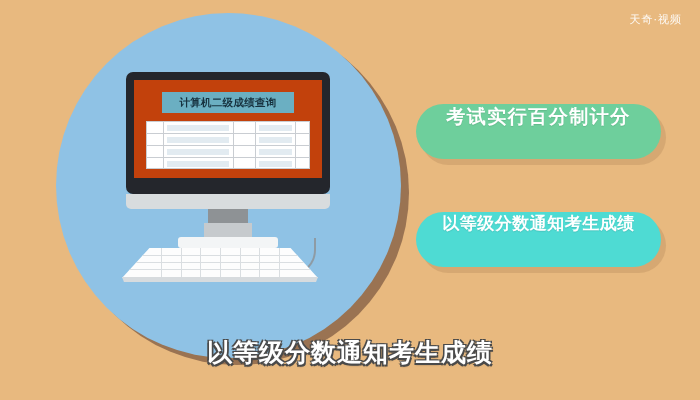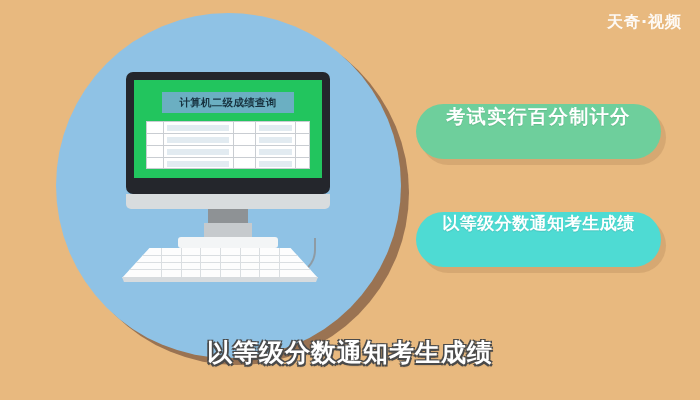--- a/index.html
+++ b/index.html
@@ -37,24 +37,24 @@
     border-radius: 50%;
     background: #8FC2E5;
   }
 
   
   .watermark {
     position: absolute;
     right: 18px;
     top: 12px;
     color: #FFFFFF;
-    font-size: 16px;
+    font-size: 11px;
     letter-spacing: 1px;
     opacity: 0.92;
-    font-weight: bold;
+    font-weight: normal;
   }
 
   
   .monitor {
     position: absolute;
     left: 126px;
     top: 72px;
     width: 204px;
     height: 130px;
   }
@@ -65,21 +65,21 @@
     height: 122px;
     background: #24262C;
     border-radius: 7px;
   }
   .monitor-screen {
     position: absolute;
     left: 8px;
     top: 8px;
     width: 188px;
     height: 98px;
-    background: #22c55e;
+    background: #c2410c;
     overflow: hidden;
   }
   .screen-header {
     position: absolute;
     left: 28px;
     top: 12px;
     width: 132px;
     height: 21px;
     background: #6BAFC2;
   }

